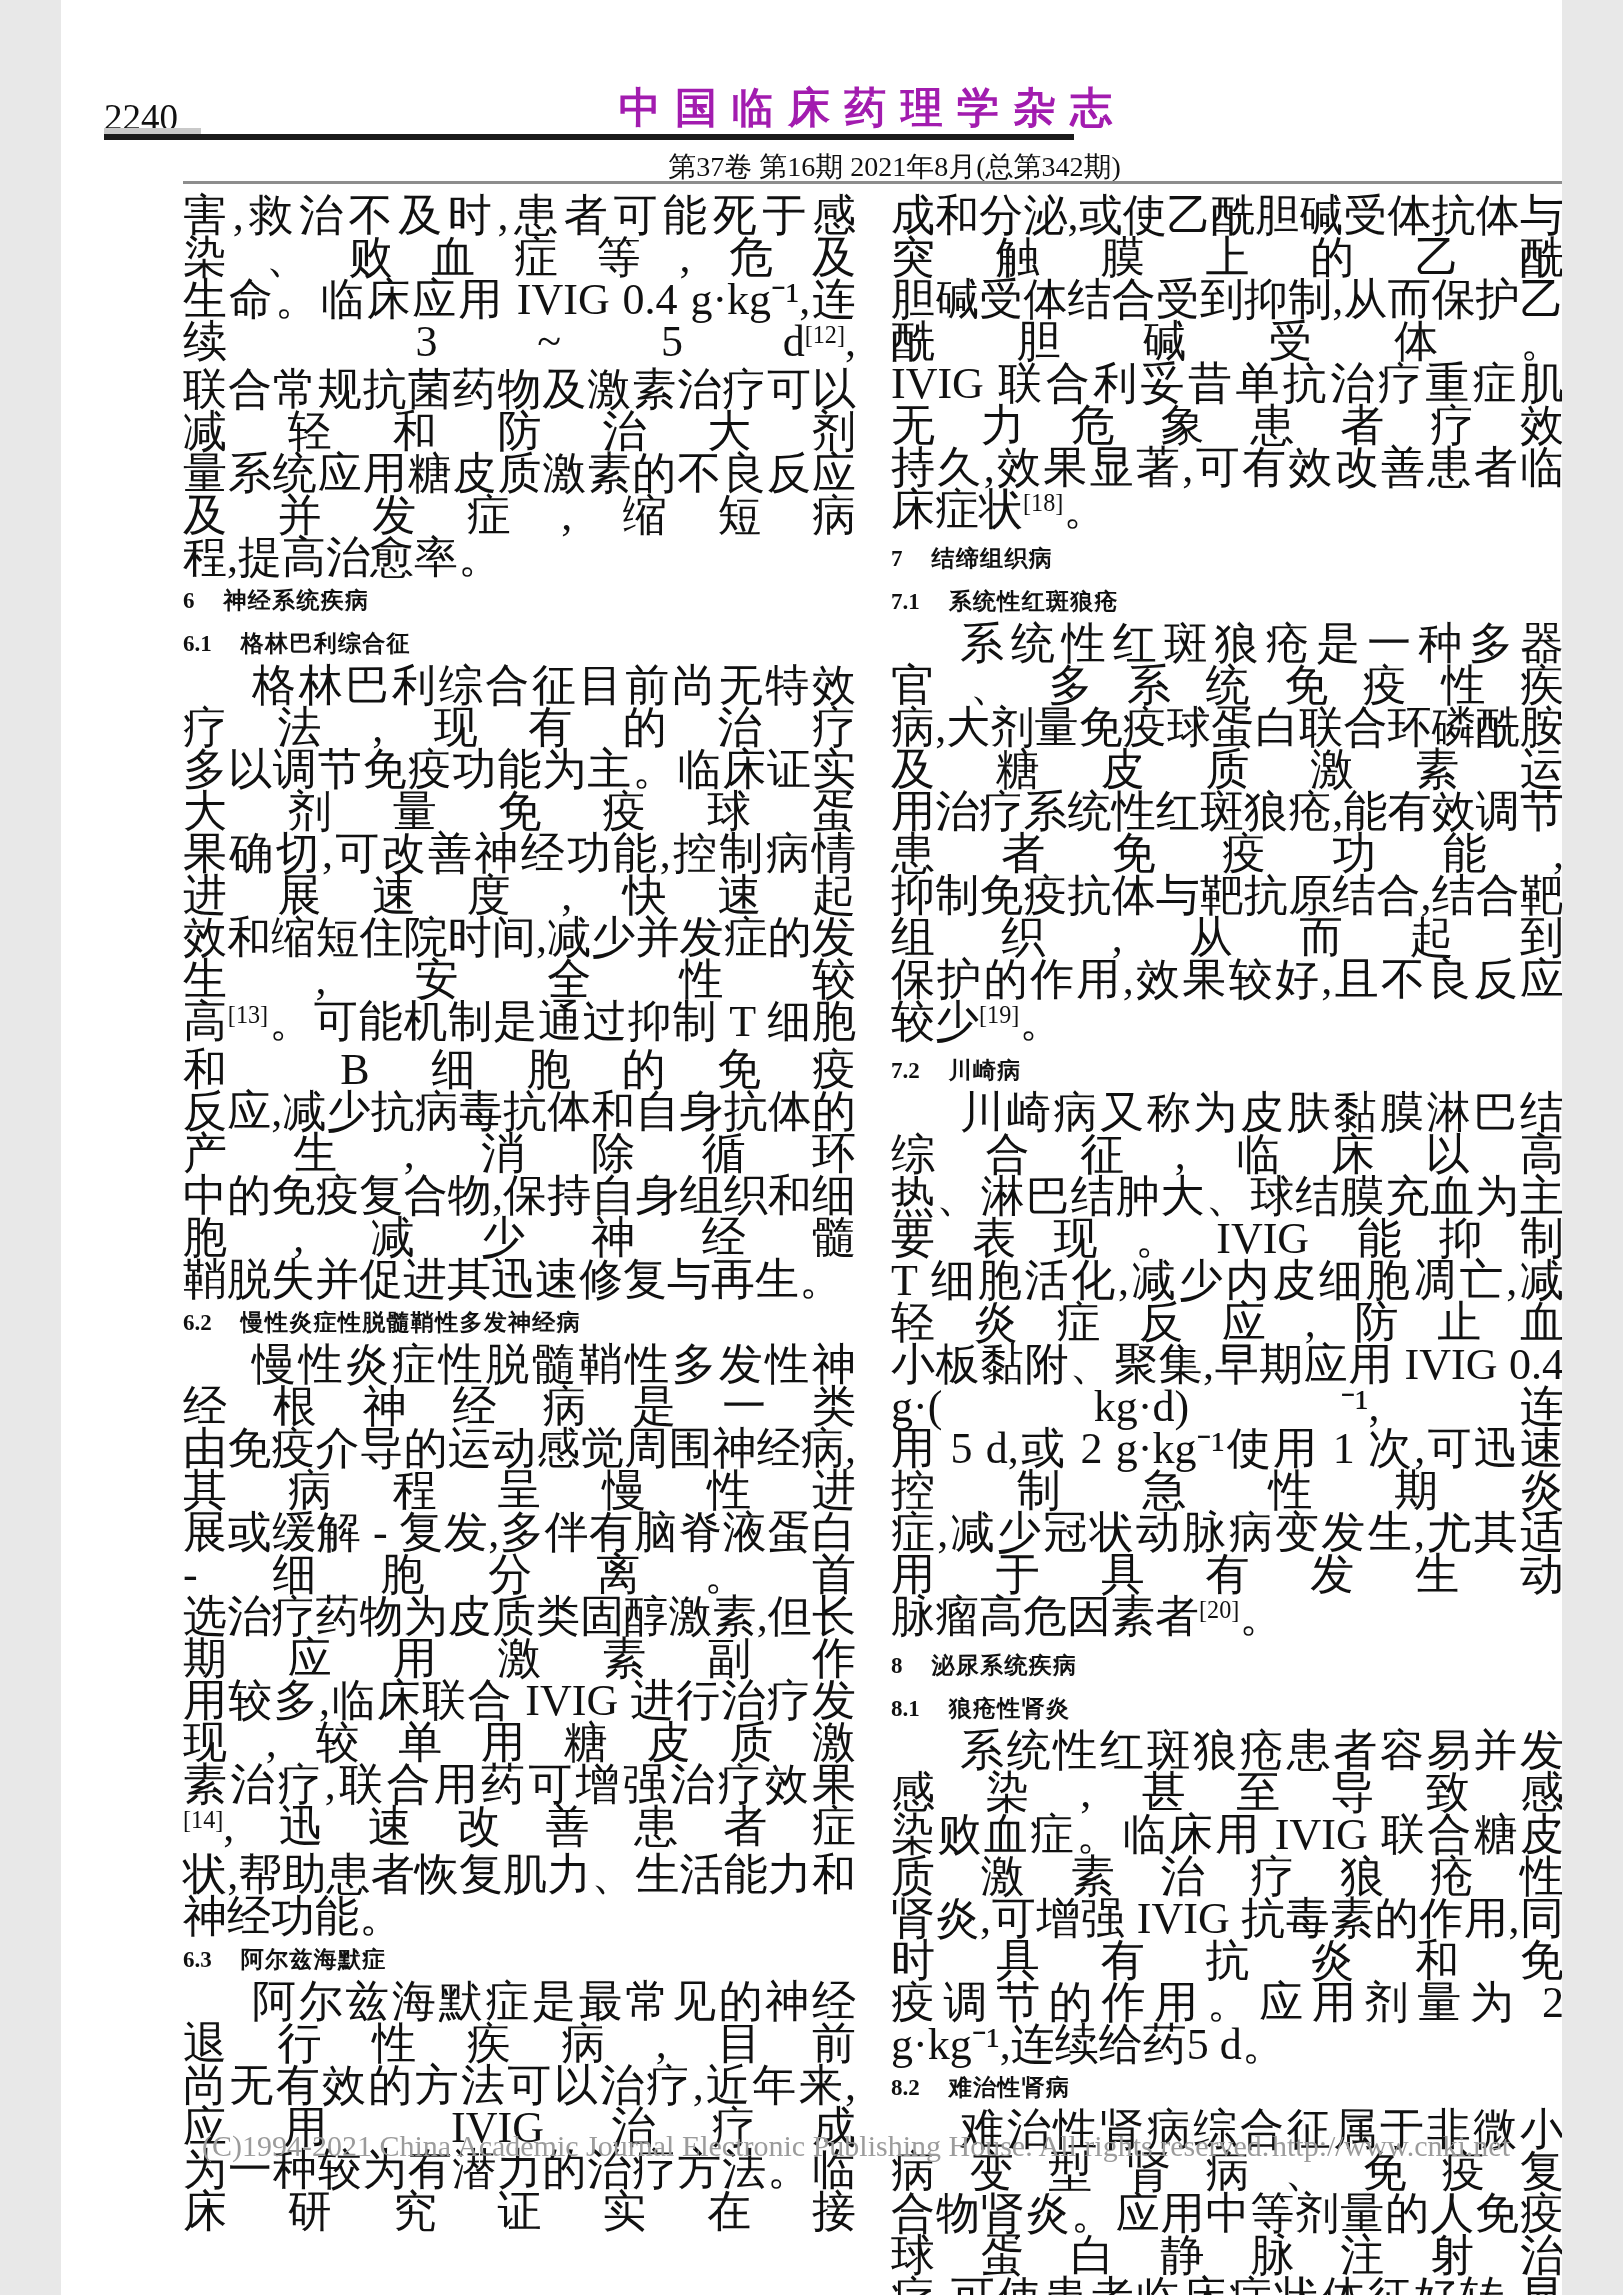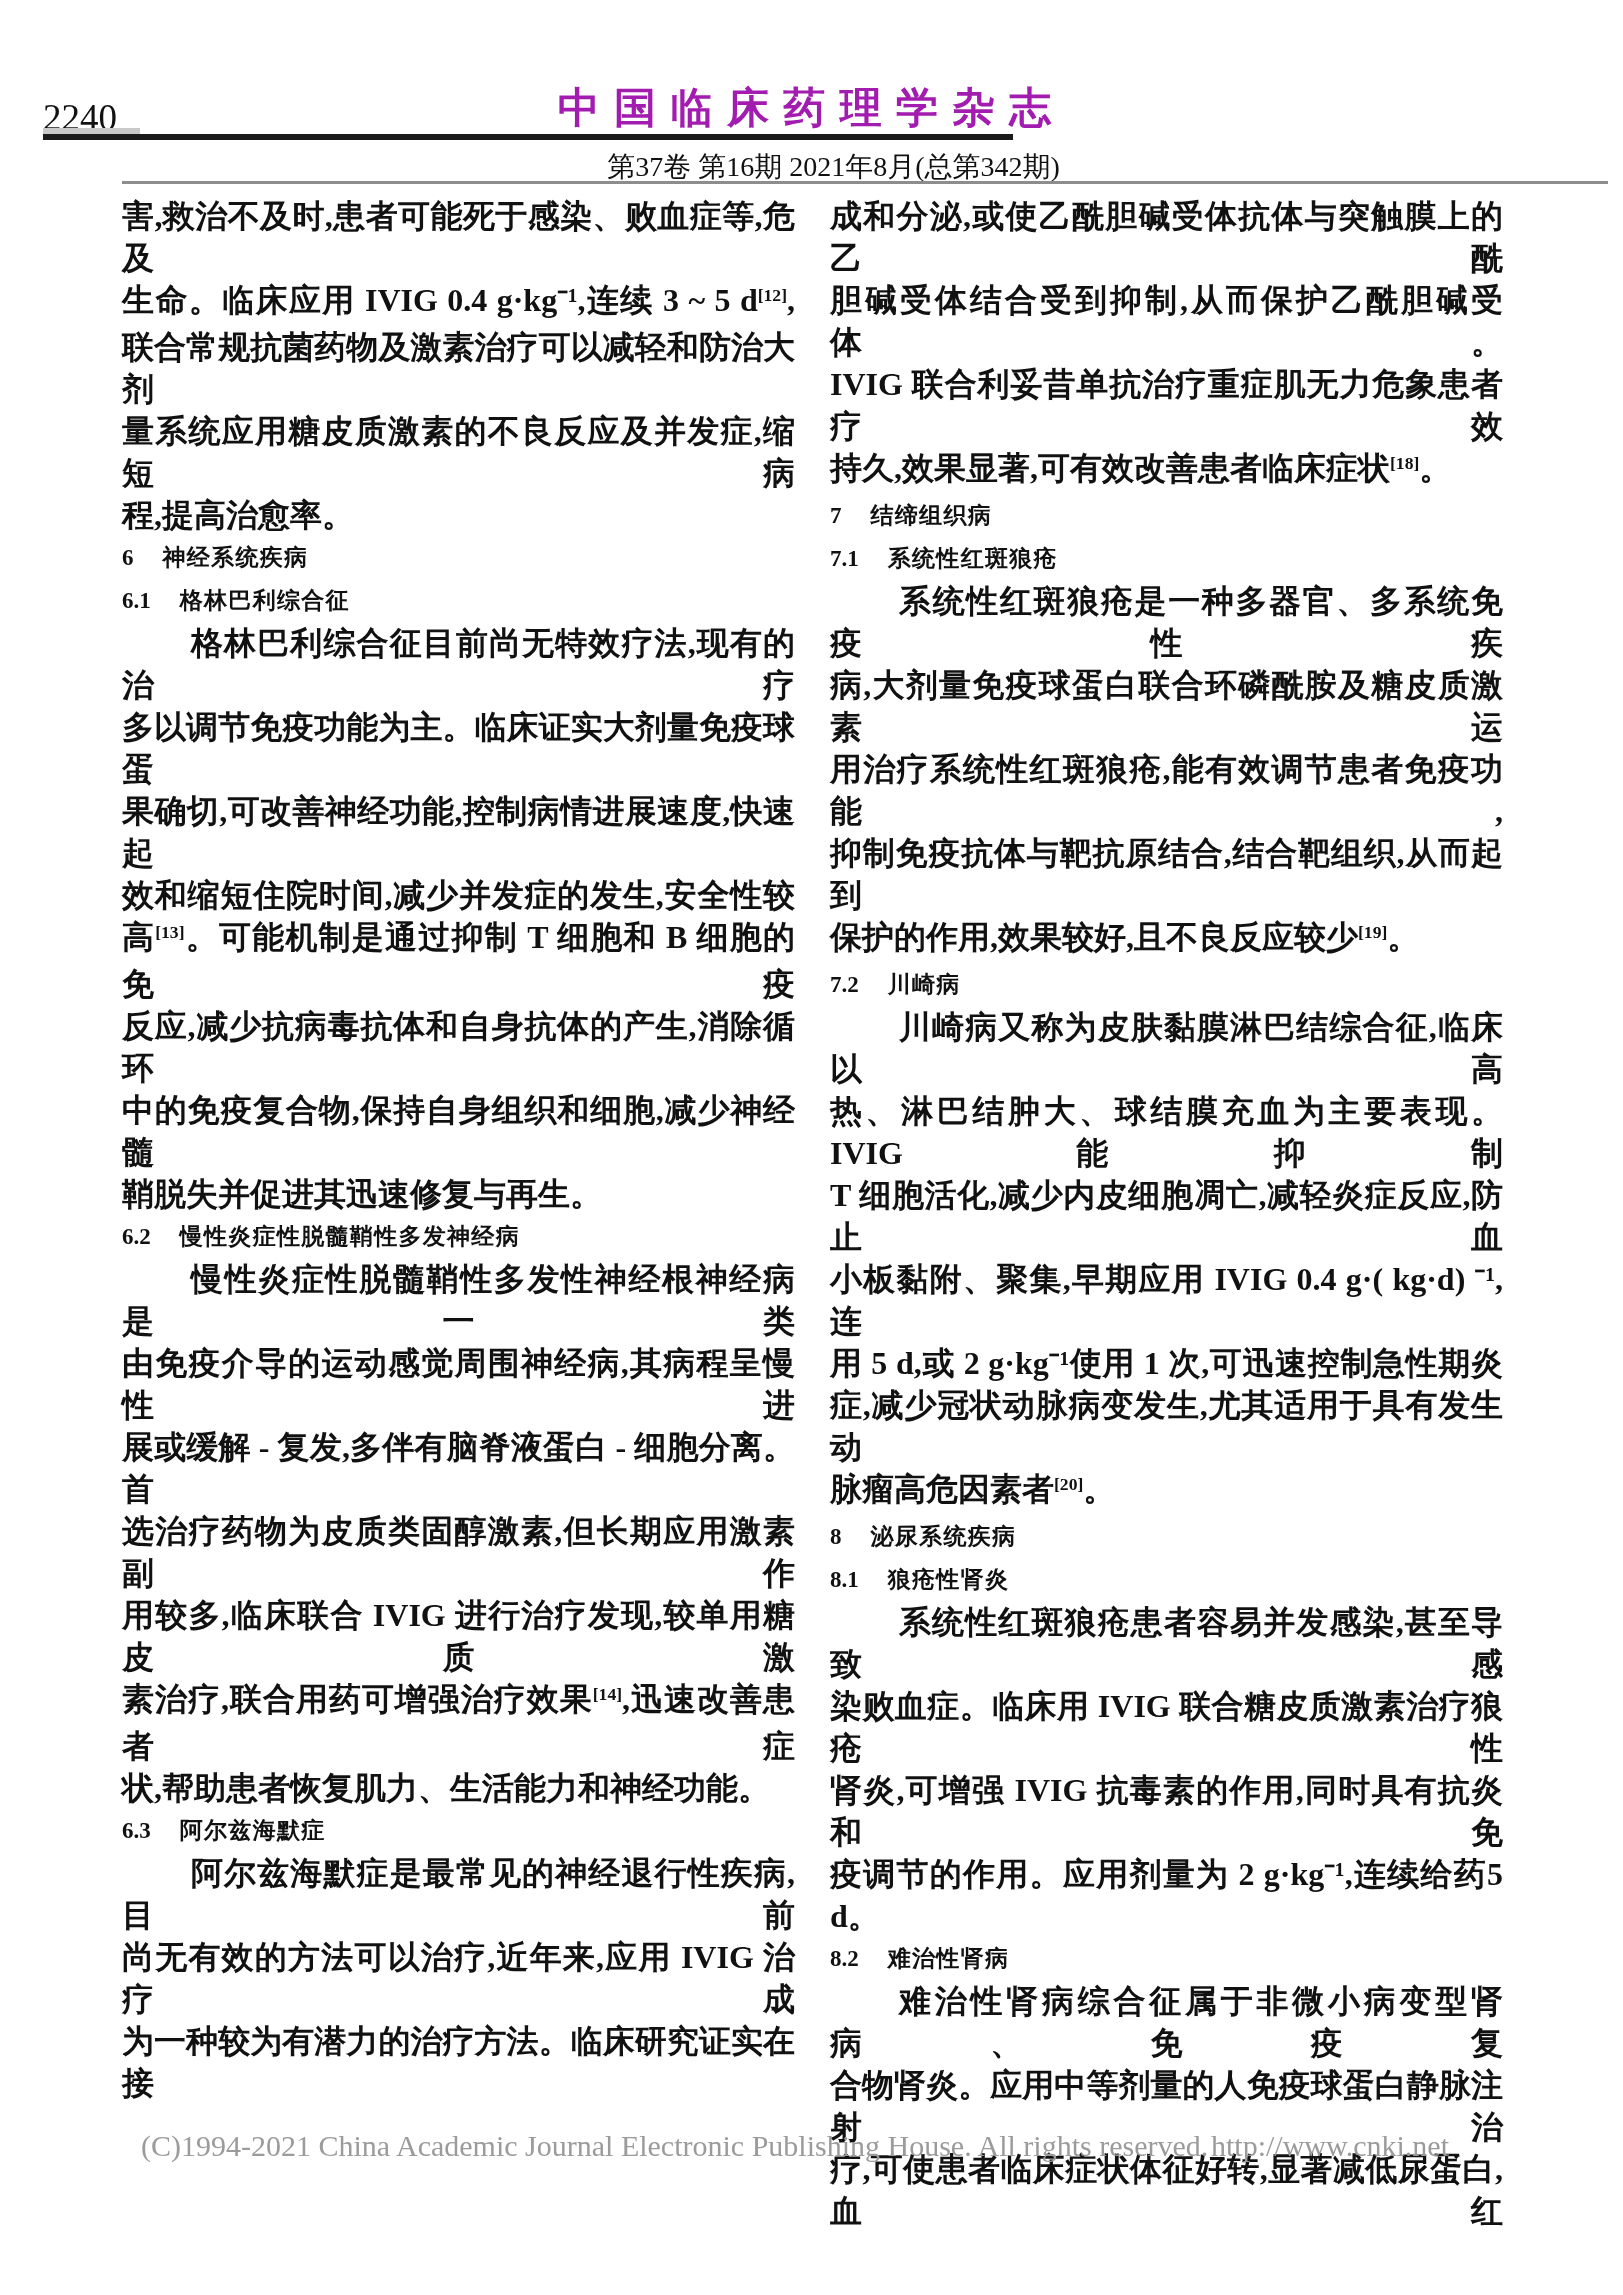--- a/index.html
+++ b/index.html
@@ -1,17 +1,17 @@
 <!DOCTYPE html>
 <html style="font-size:10.5px"><head>
 <meta charset="utf-8">
 <style>
   html,body { margin:0; padding:0; background:#e8e8e8; }
   .page {
-    position:relative; width:1623px; height:2295px; margin:0 auto;
+    position:relative; width:1501px; height:2295px; margin:0 auto;
     background:#ffffff; overflow:hidden; color:#111;
     font-family:"Liberation Serif", serif;
   }
   
   .page-number {
     position:absolute; left:43px; top:96px; font-size:37px; color:#111;
   }
   .journal-title {
     position:absolute; left:0; top:80px; width:1623px; text-align:center;
     font-size:42px; font-weight:bold; letter-spacing:14.4px; color:#a21caf;
@@ -26,21 +26,21 @@
     position:absolute; left:0; top:148px; width:1623px; text-align:center;
     font-size:28px; color:#111;padding-left:22px;
   }
   .divider-rule {
     position:absolute; left:122px; top:181px; width:1486px; height:2.6px; background:#8d8d8d;
   }
   
   .col { position:absolute; top:195px; width:673px; }
   .col-left  { left:122px; }
   .col-right { left:830px; }
-  .line { line-height:42px; font-size:32px;font-weight:bold; }
+  .line { line-height:42px; font-size:44px; }
   .p   { text-align:justify; text-align-last:justify; }
   .p.end { text-align-last:left; }
   .p.ind { text-indent:69px; }
   .sup { font-size:0.55em; position:relative; top:-0.55em; letter-spacing:0; }
   .h { font-weight:bold; line-height:42px; font-size:23px; text-align:left; }
   .h .hnum { font-family:"Liberation Serif", serif; margin-right:29px; }
   .h .htitle { font-family:"Liberation Sans", sans-serif; letter-spacing:1.3px; }
   
   .footer {
     position:absolute; left:141px; top:2129px; width:1308px;

